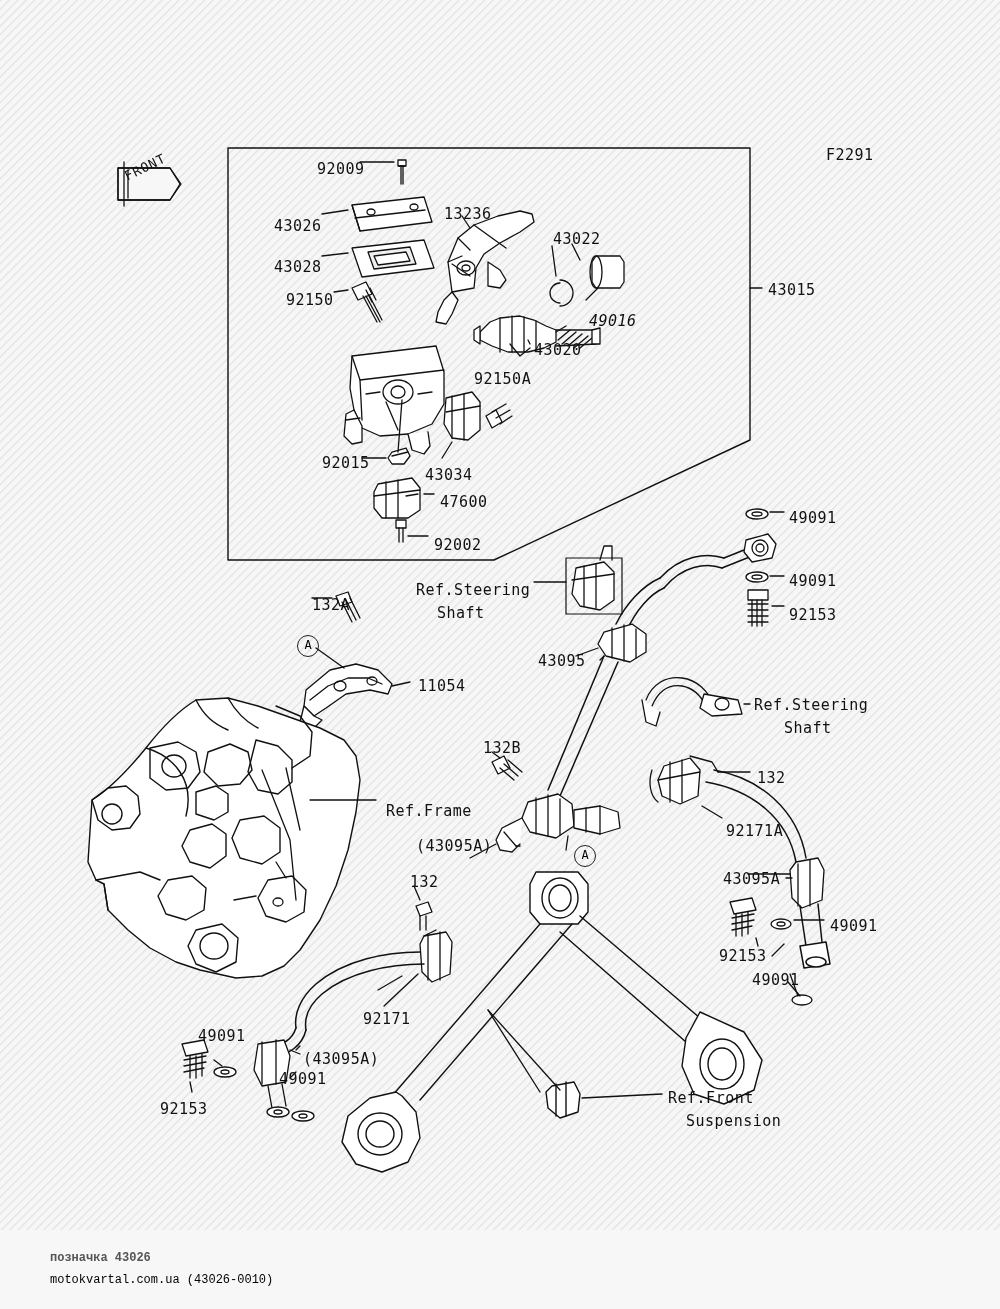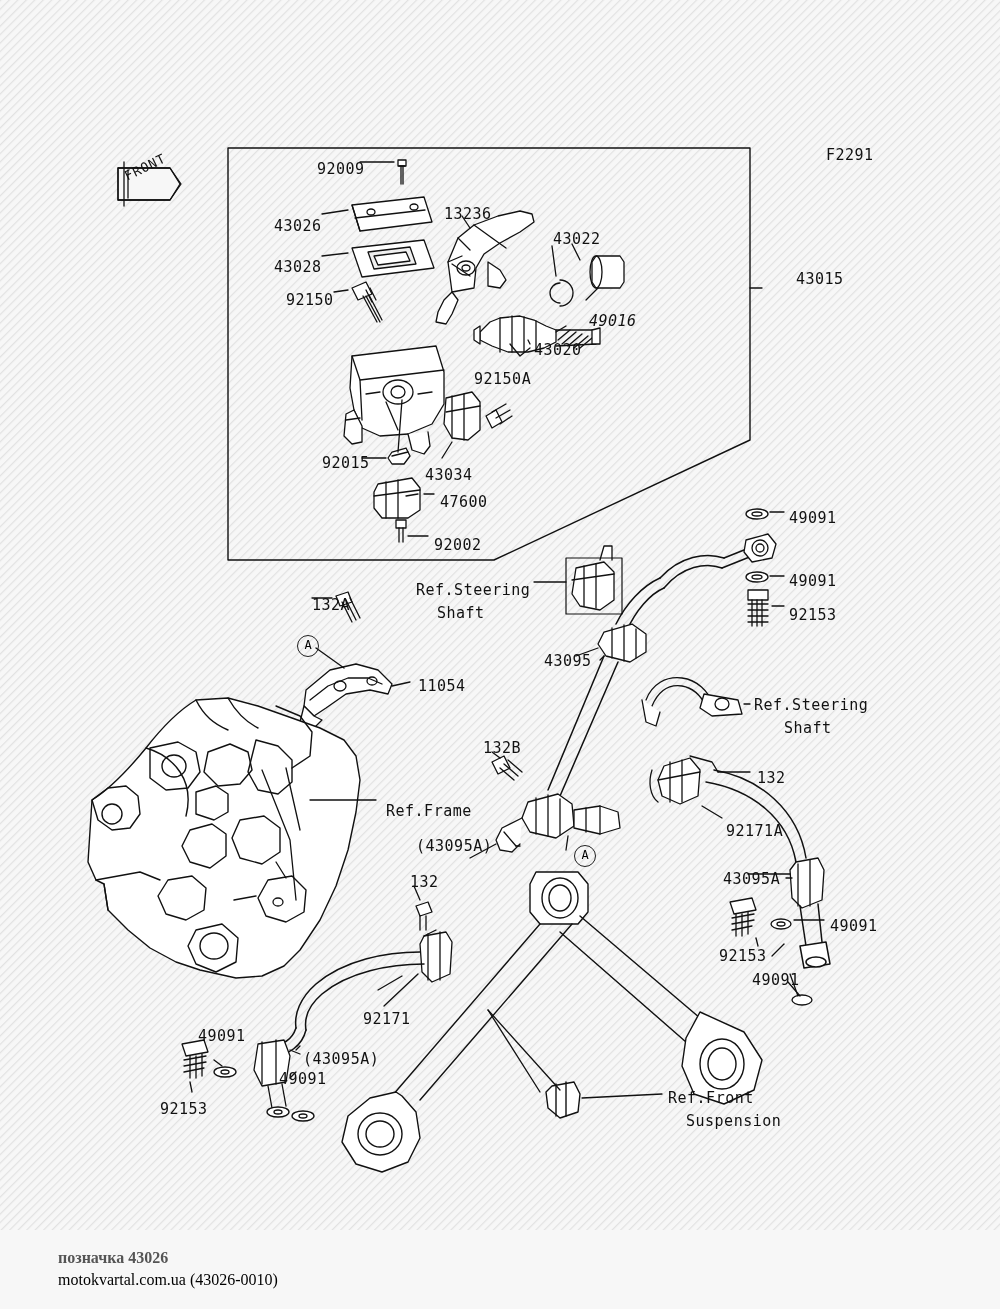--- a/index.html
+++ b/index.html
@@ -27,25 +27,25 @@
   }
   svg.layer {
     position: absolute;
     left: 0;
     top: 0;
     width: 1000px;
     height: 1309px;
   }
   .footer {
     position: absolute;
-    left: 58px;
+    left: 50px;
     bottom: 18px;
-    font-family: Liberation Serif, serif;
+    font-family: Liberation Mono, monospace;
     color: #5b5b5b;
-    font-size: 16px;
+    font-size: 12px;
     line-height: 22px;
   }
   .footer .l1 { color: #555; font-weight: bold; }
   .footer .l2 { color: #000000; }
   .front-badge {
     position: absolute;
     left: 108px;
     top: 158px;
     width: 72px;
     height: 52px;
@@ -470,28 +470,28 @@
       <div class="lbl" style="left: 553px; top: 230px;">43022</div>
       <div class="lbl" style="left: 274px; top: 258px;">43028</div>
       <div class="lbl" style="left: 286px; top: 291px;">92150</div>
       <div class="lbl" style="left: 589px; top: 312px; font-style: italic;">49016</div>
       <div class="lbl" style="left: 534px; top: 341px;">43020</div>
       <div class="lbl" style="left: 474px; top: 370px;">92150A</div>
       <div class="lbl" style="left: 322px; top: 454px;">92015</div>
       <div class="lbl" style="left: 425px; top: 466px;">43034</div>
       <div class="lbl" style="left: 440px; top: 493px;">47600</div>
       <div class="lbl" style="left: 434px; top: 536px;">92002</div>
-      <div class="lbl" style="left: 768px; top: 270px; margin-left: 28px;">43015</div>
+      <div class="lbl" style="left: 768px; top: 281px;">43015</div>
       <div class="lbl" style="left: 789px; top: 509px;">49091</div>
       <div class="lbl" style="left: 789px; top: 572px;">49091</div>
       <div class="lbl" style="left: 789px; top: 606px;">92153</div>
       <div class="lbl" style="left: 416px; top: 581px;">Ref.Steering</div>
       <div class="lbl" style="left: 437px; top: 604px;">Shaft</div>
       <div class="lbl" style="left: 272px; top: 596px; margin-left: 40px;">132A</div>
-      <div class="lbl" style="left: 538px; top: 652px; margin-left: 6px;">43095</div>
+      <div class="lbl" style="left: 538px; top: 652px;">43095</div>
       <div class="lbl" style="left: 418px; top: 677px;">11054</div>
       <div class="lbl" style="left: 754px; top: 696px;">Ref.Steering</div>
       <div class="lbl" style="left: 784px; top: 719px;">Shaft</div>
       <div class="lbl" style="left: 483px; top: 739px;">132B</div>
       <div class="lbl" style="left: 757px; top: 769px;">132</div>
       <div class="lbl" style="left: 386px; top: 802px;">Ref.Frame</div>
       <div class="lbl" style="left: 726px; top: 822px;">92171A</div>
       <div class="lbl" style="left: 416px; top: 837px;">(43095A)</div>
       <div class="lbl" style="left: 723px; top: 870px;">43095A</div>
       <div class="lbl" style="left: 410px; top: 873px;">132</div>

